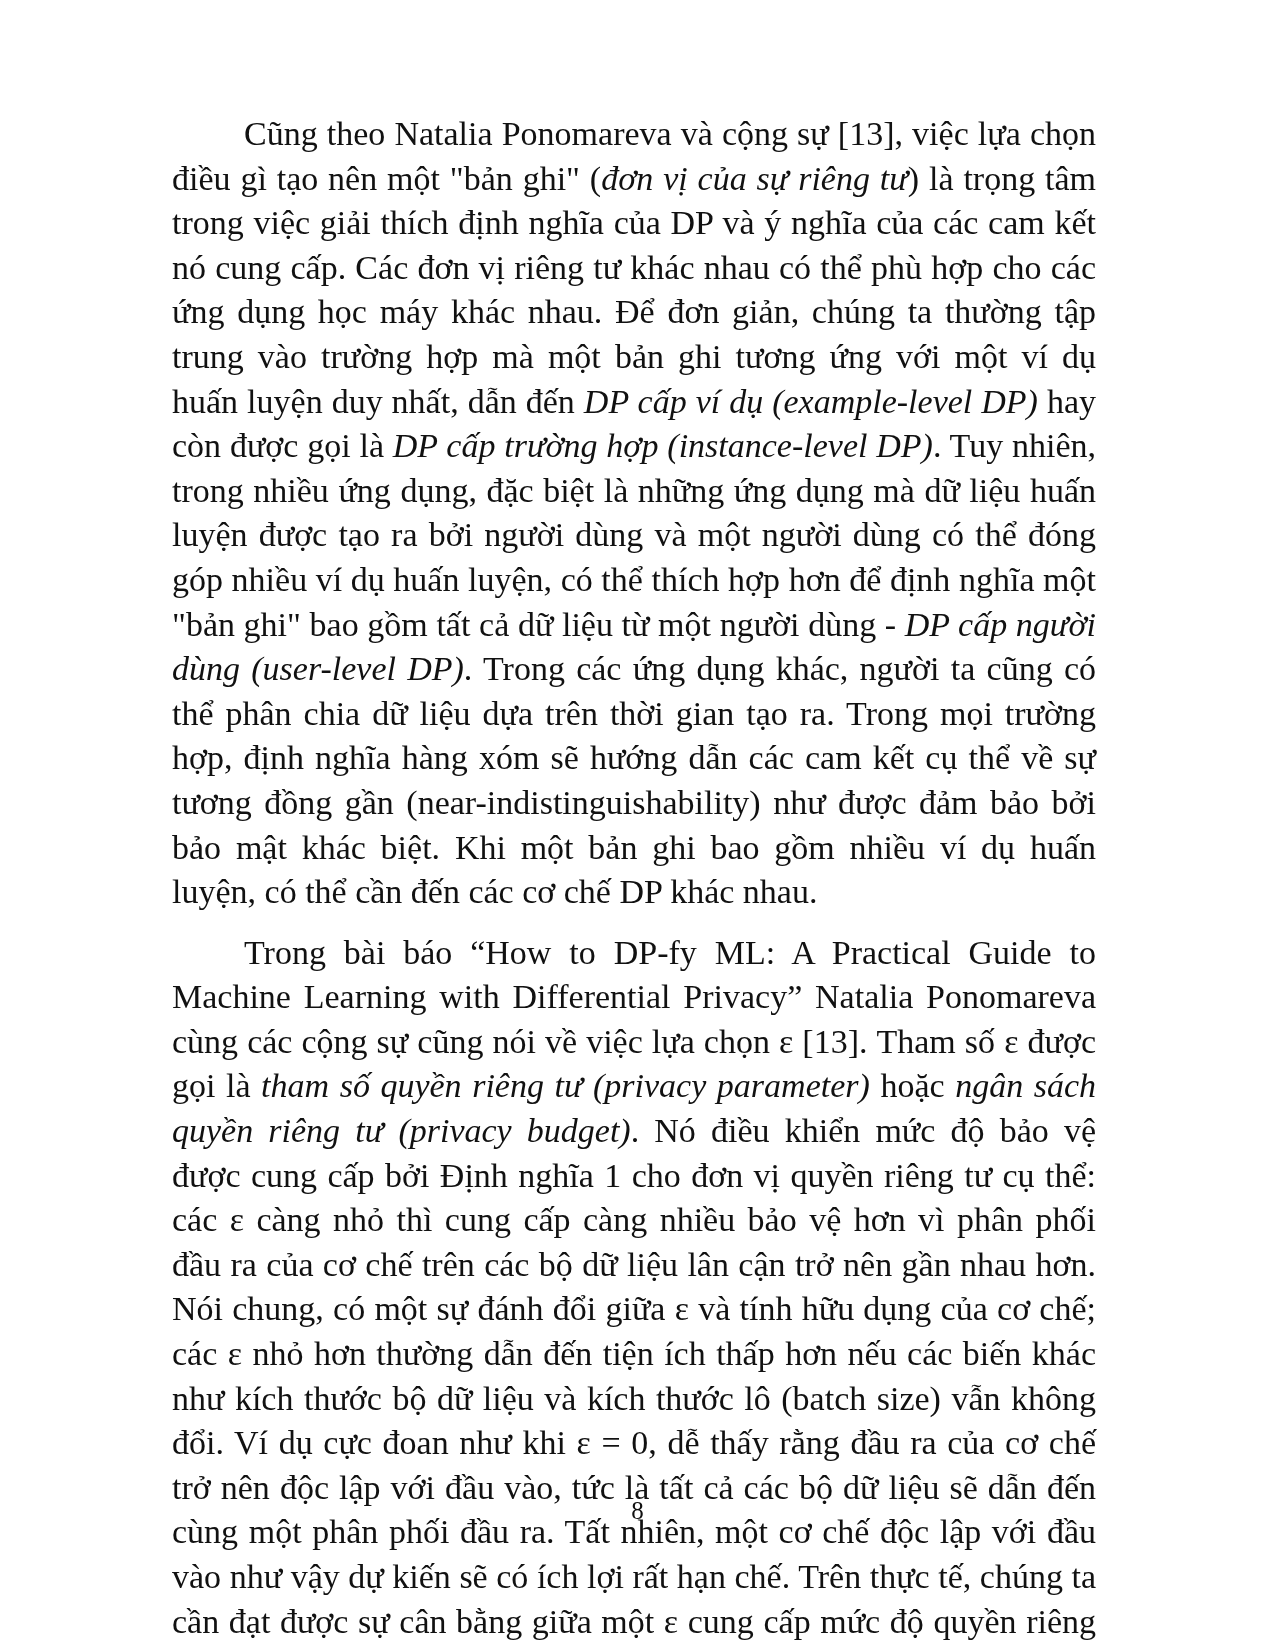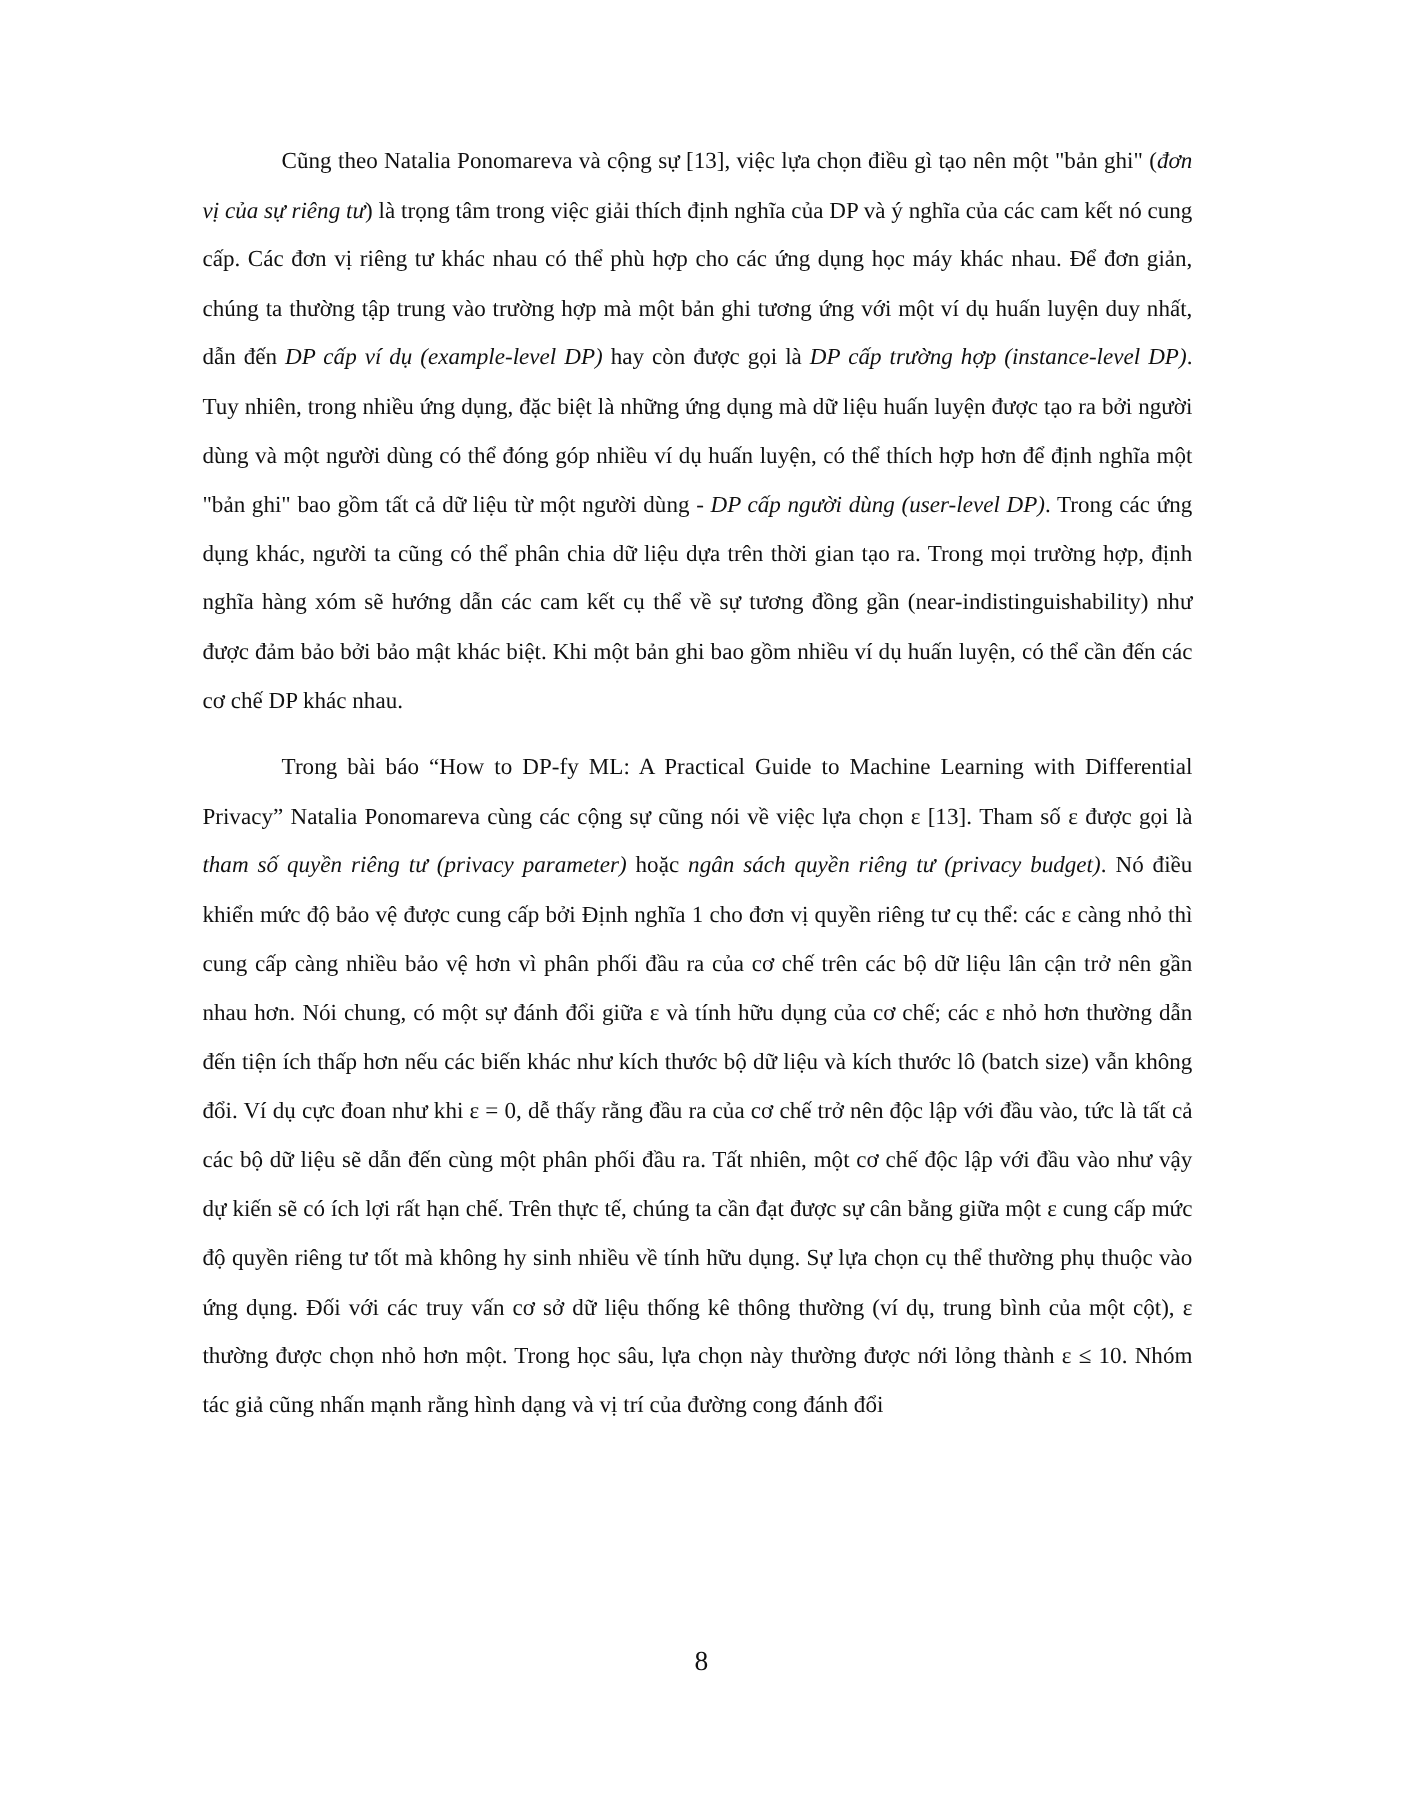--- a/index.html
+++ b/index.html
@@ -1,19 +1,19 @@
 <!DOCTYPE html>
 <html><head>
 <meta charset="utf-8">
 <style>
   html, body { margin:0; padding:0; background:#ffffff; }
   body { width:1275px; height:1650px; position:relative; overflow:hidden;
          font-family:"Liberation Serif", "DejaVu Serif", serif; color:#111; }
   .page { position:absolute; left:168px; top:108px; width:932px; }
-  .para { font-size:21px; line-height:44.6px; text-align:justify; margin:16px; text-indent:72px; }
+  .para { font-size:34px; line-height:44.6px; text-align:justify; margin:4px; text-indent:72px; }
   .para + .para { margin-top:16px; }
   .it { font-style:italic; }
   .bd { font-weight:normal; }
   .pagenum { position:absolute; left:0; width:1275px; top:1497px; text-align:center;
              font-size:25px; }
 </style>
 </head>
 <body>
 
 <div class="page">

